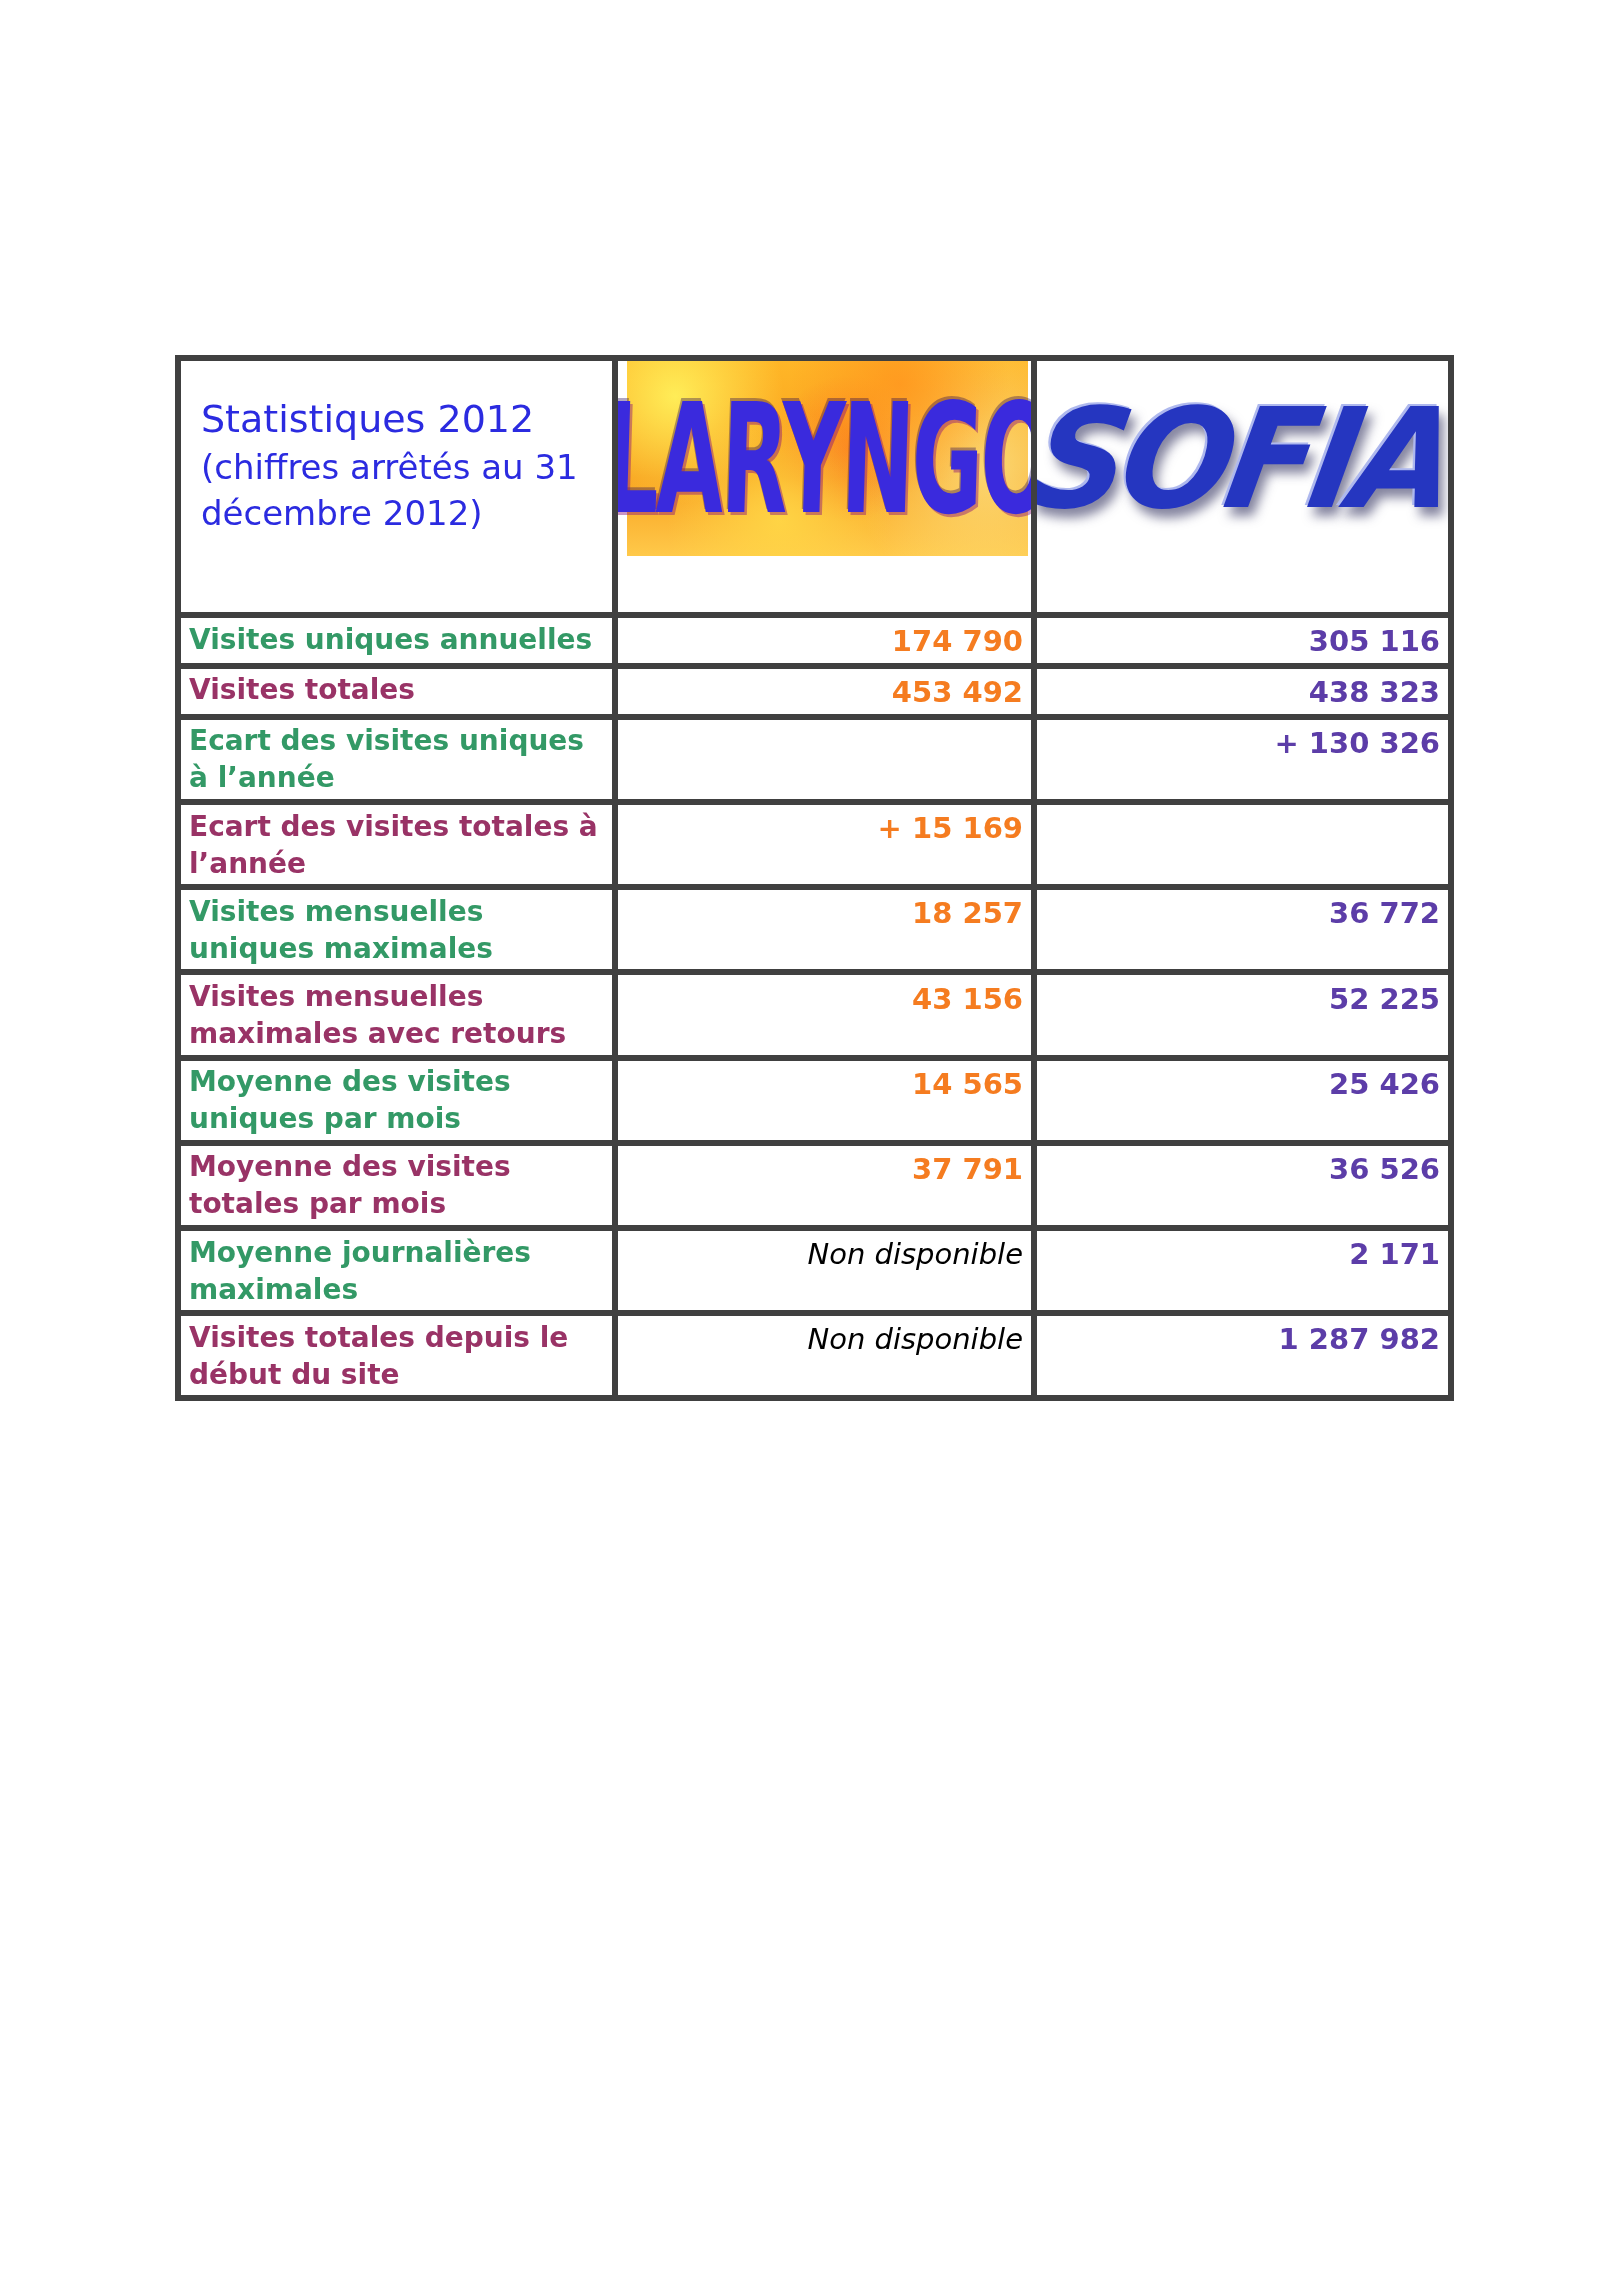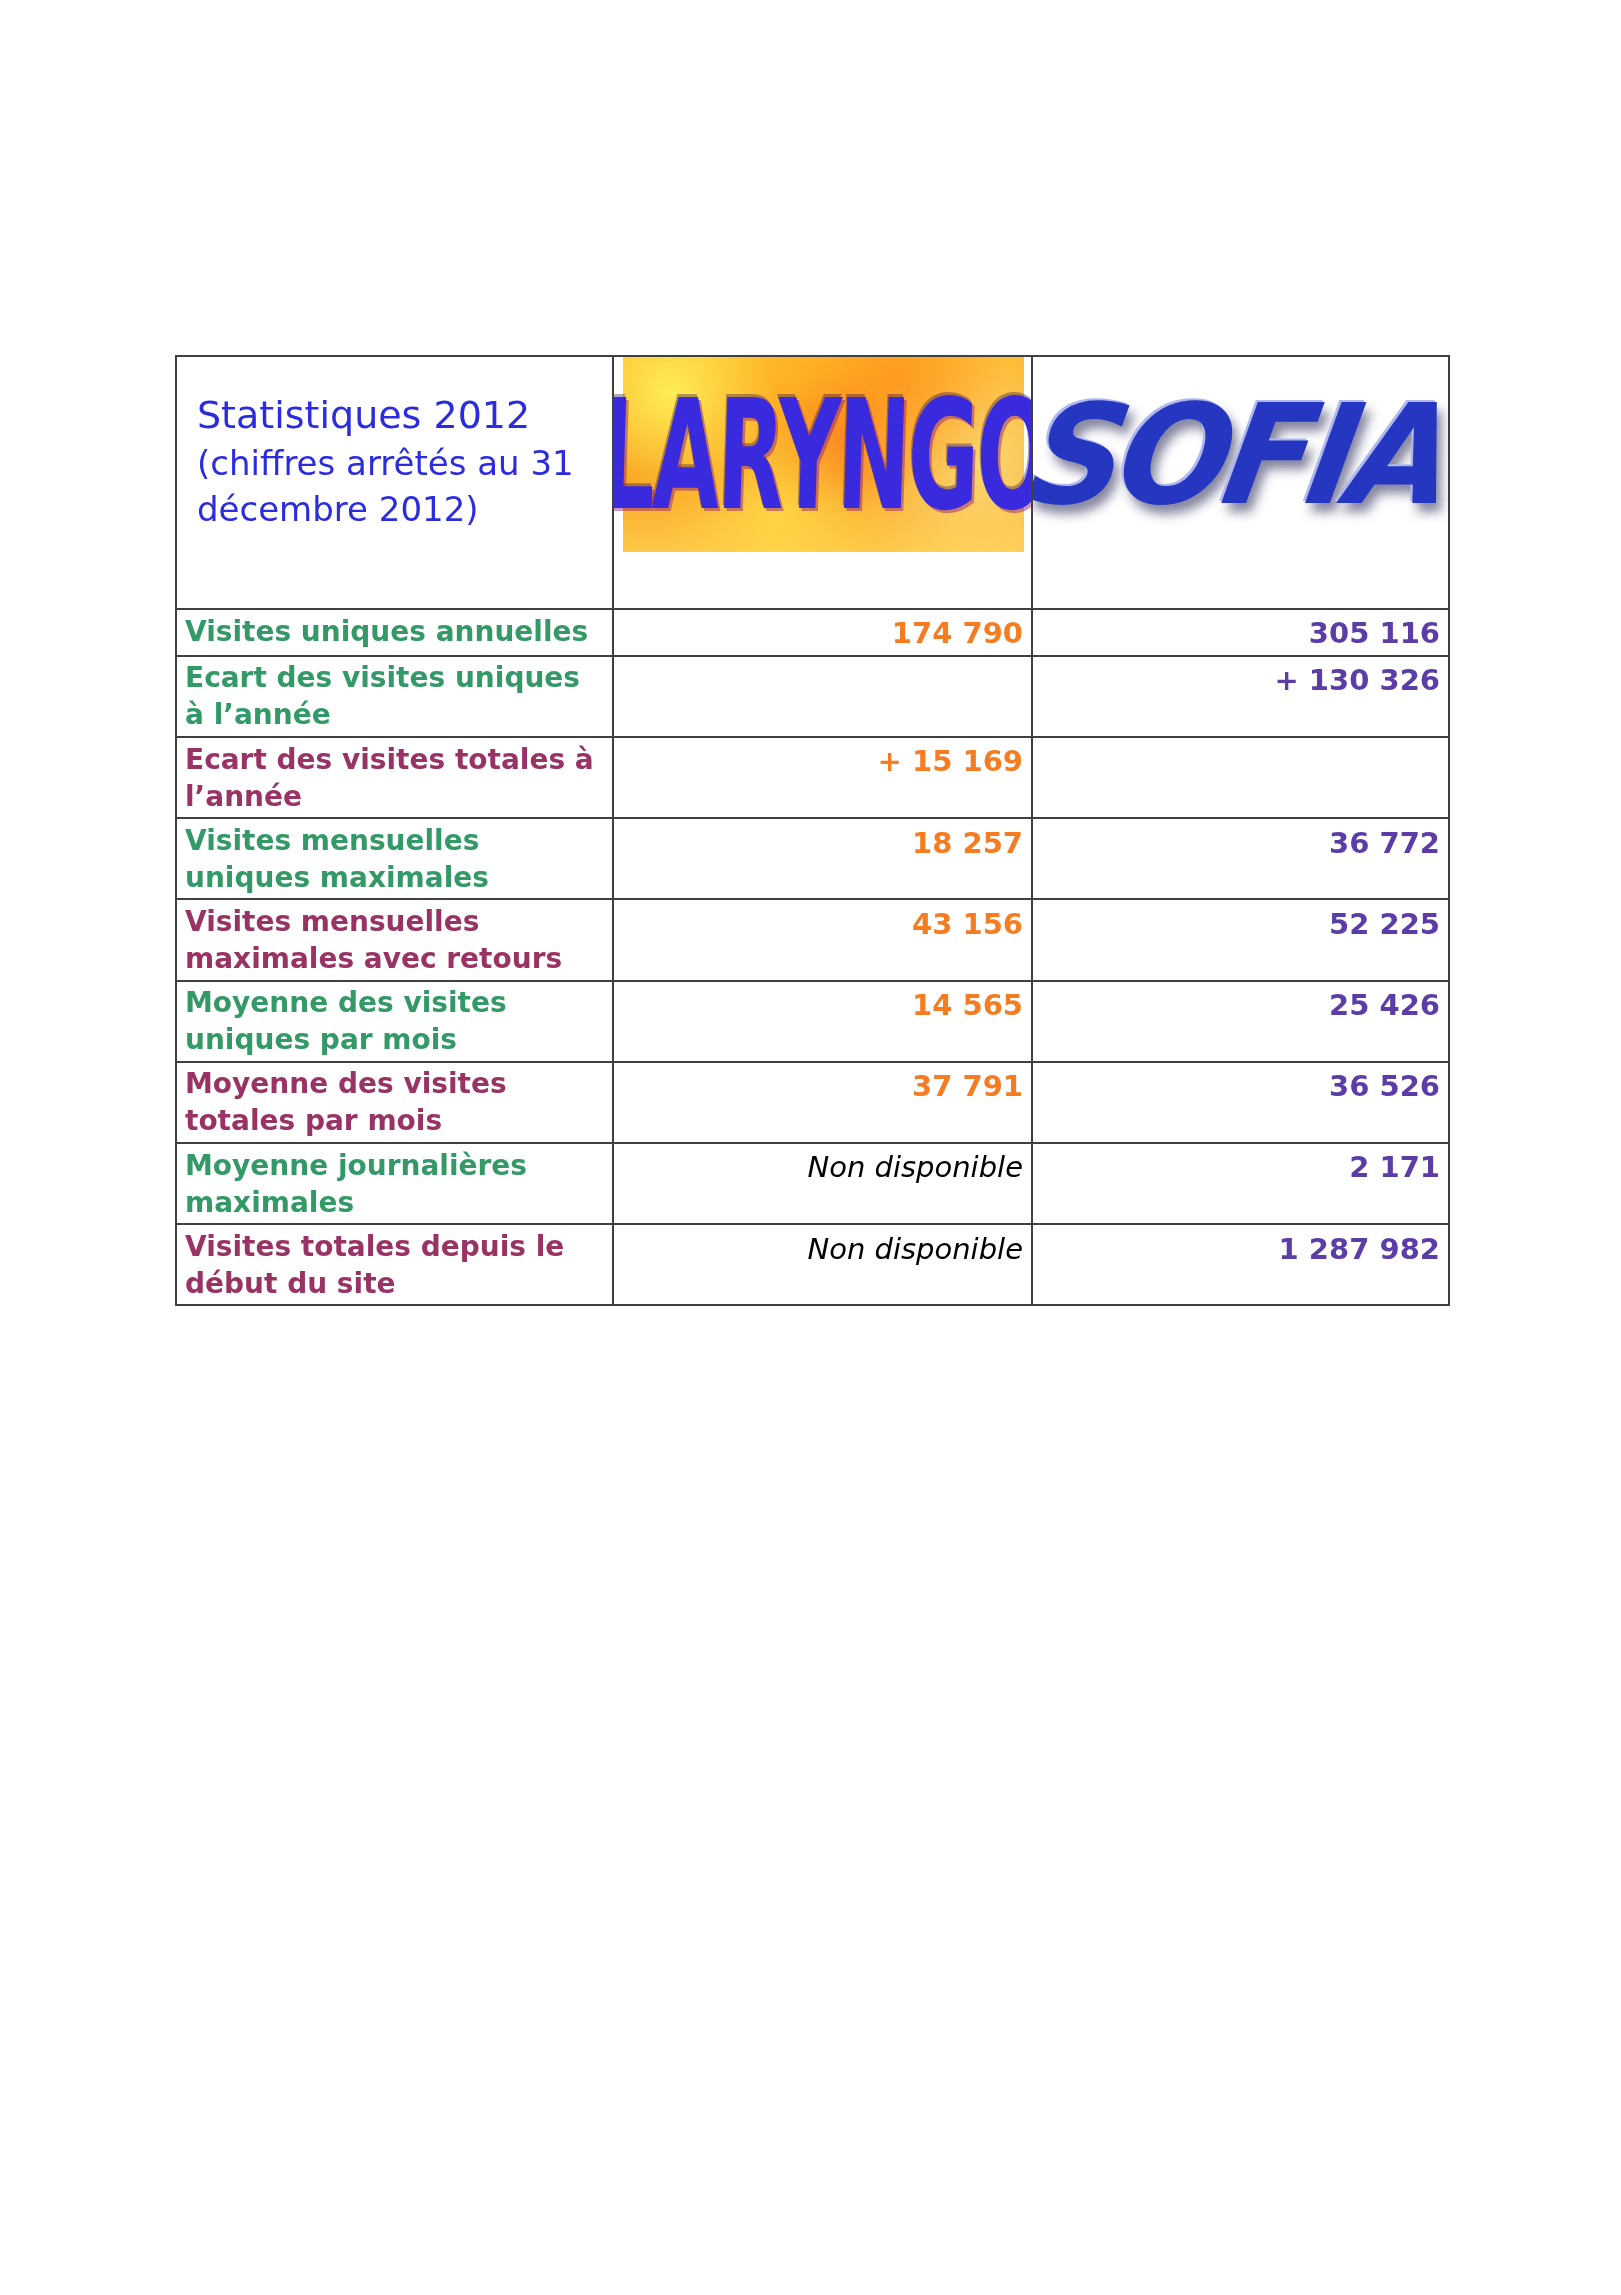--- a/index.html
+++ b/index.html
@@ -30,21 +30,21 @@
   
   .stats-table{
     position:absolute;
     left:175px;
     top:355px;
     width:1275px;
     border-collapse:collapse;
     table-layout:fixed;
   }
   .stats-table td{
-    border:2px solid #404040;
+    border:6px solid #404040;
     vertical-align:top;
     padding:2.6px 8px;
     background:#ffffff;
   }
   .col-label{width:437px;}
   .col-laryngo{width:419px;}
   .col-sofia{width:417px;}
 
   
   .header-row td{height:217px;}
@@ -167,20 +167,25 @@
         </div>
       </td>
     </tr>
 
     <tr>
       <td class="row-label lbl-green">Visites uniques annuelles</td>
       <td class="val val-laryngo">174 790</td>
       <td class="val val-sofia">305 116</td>
     </tr>
 
+    <tr>
+      <td class="row-label lbl-maroon">Visites totales</td>
+      <td class="val val-laryngo">453 492</td>
+      <td class="val val-sofia">438 323</td>
+    </tr>
 
     <tr>
       <td class="row-label lbl-green">Ecart des visites uniques à l’année</td>
       <td class="val val-laryngo"></td>
       <td class="val val-sofia">+ 130 326</td>
     </tr>
 
     <tr>
       <td class="row-label lbl-maroon">Ecart des visites totales à l’année</td>
       <td class="val val-laryngo">+ 15 169</td>

